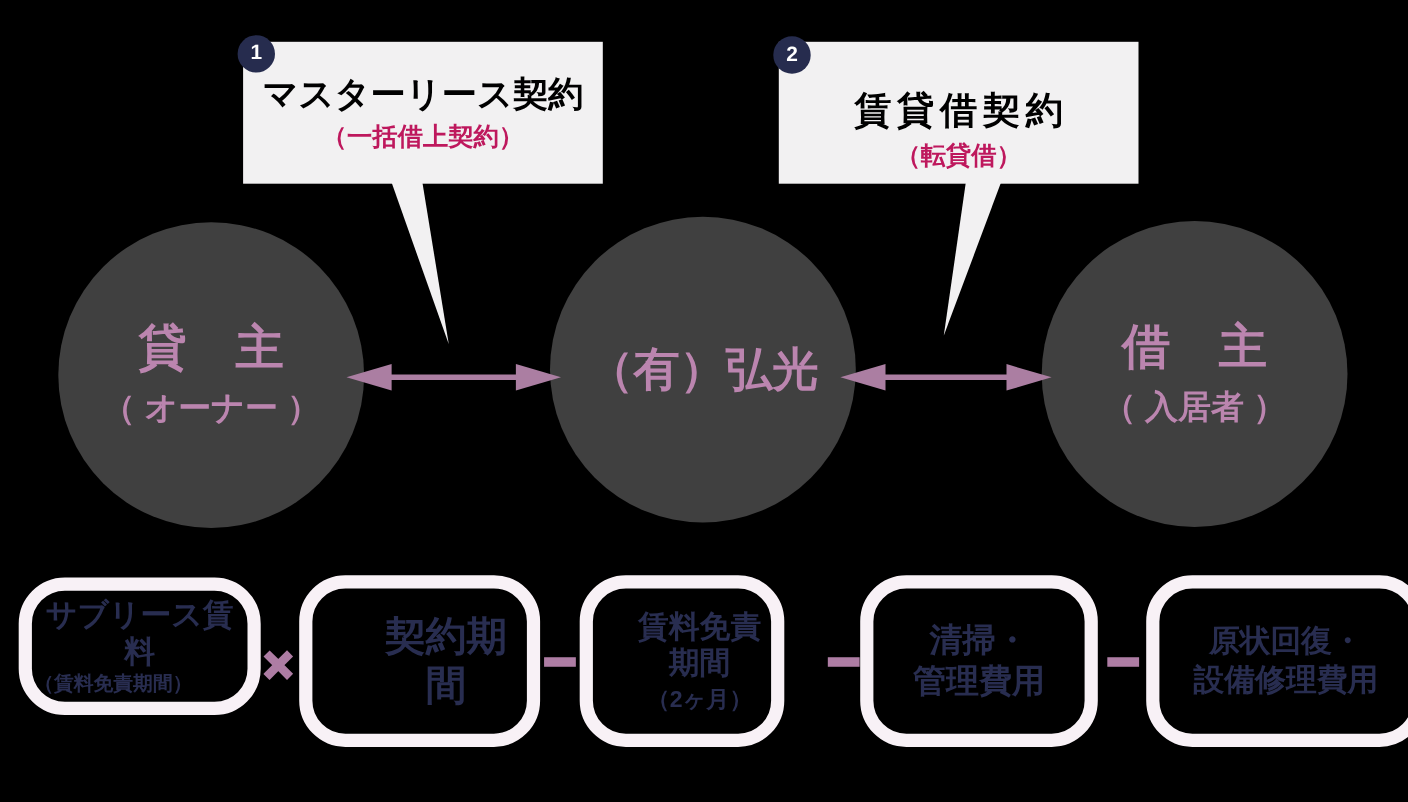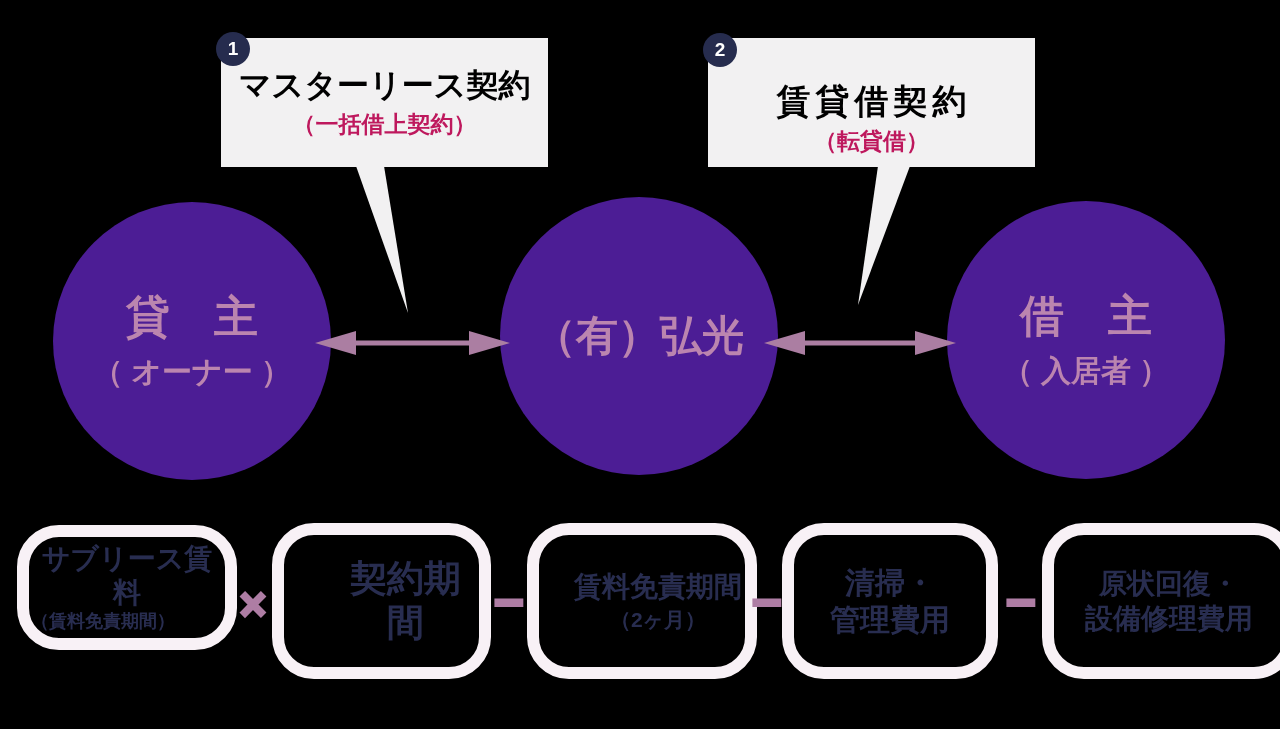--- a/index.html
+++ b/index.html
@@ -36,42 +36,42 @@
     font-size:19px;font-weight:700;
     display:flex;align-items:center;justify-content:center;
   }
   .badge-1{left:-5px;top:-6px;}
   .badge-2{left:-5px;top:-5px;}
 
   
   .circle{
     position:absolute;z-index:1;
     width:278px;height:278px;border-radius:50%;
-    background:#4c1d95;
+    background:#404040;
     display:flex;flex-direction:column;align-items:center;justify-content:center;
     text-align:center;color:#bb85af;
   }
   .circle-left{left:53px;top:202px;}
   .circle-mid{left:500px;top:197px;justify-content:center;}
   .circle-right{left:947px;top:201px;}
   .circle-title{font-size:44px;font-weight:600;line-height:1;}
   .circle-mid .circle-title{font-size:42px;}
   .circle-subtitle{font-size:30px;font-weight:700;margin-top:18px;line-height:1;}
 
   
   .fbox{
     position:absolute;z-index:1;top:523px;height:156px;
     border:12px solid #f8f1f6;border-radius:42px;
     box-sizing:border-box;
     display:flex;flex-direction:column;align-items:center;justify-content:center;
     text-align:center;color:#282d50;font-weight:800;
   }
   .fbox-1{left:17px;top:525px;width:220px;height:125px;}
   .fbox-2{left:272px;width:219px;}
-  .fbox-3{left:527px;width:230px;padding-left:32px;}
+  .fbox-3{left:527px;width:186px;padding-left:32px;}
   .fbox-4{left:782px;width:216px;}
   .fbox-5{left:1042px;width:254px;font-family:Liberation Serif, serif;}
   .fline1{font-size:28px;line-height:1.2;}
   .fbox-2 .fline1{font-size:37px;margin-left:48px;}
   .fbox-4 .fline1,.fbox-4 .fline2{font-size:30px;line-height:1.25;}
   .fbox-5 .fline1,.fbox-5 .fline2{font-size:28px;line-height:1.25;}
   .fsub{font-size:18px;font-weight:700;line-height:1.2;margin-top:2px;}
   .fbox-1 .fsub{align-self:flex-start;margin-left:2px;}
   .fbox-3 .fsub{font-size:21px;margin-top:4px;}
 

